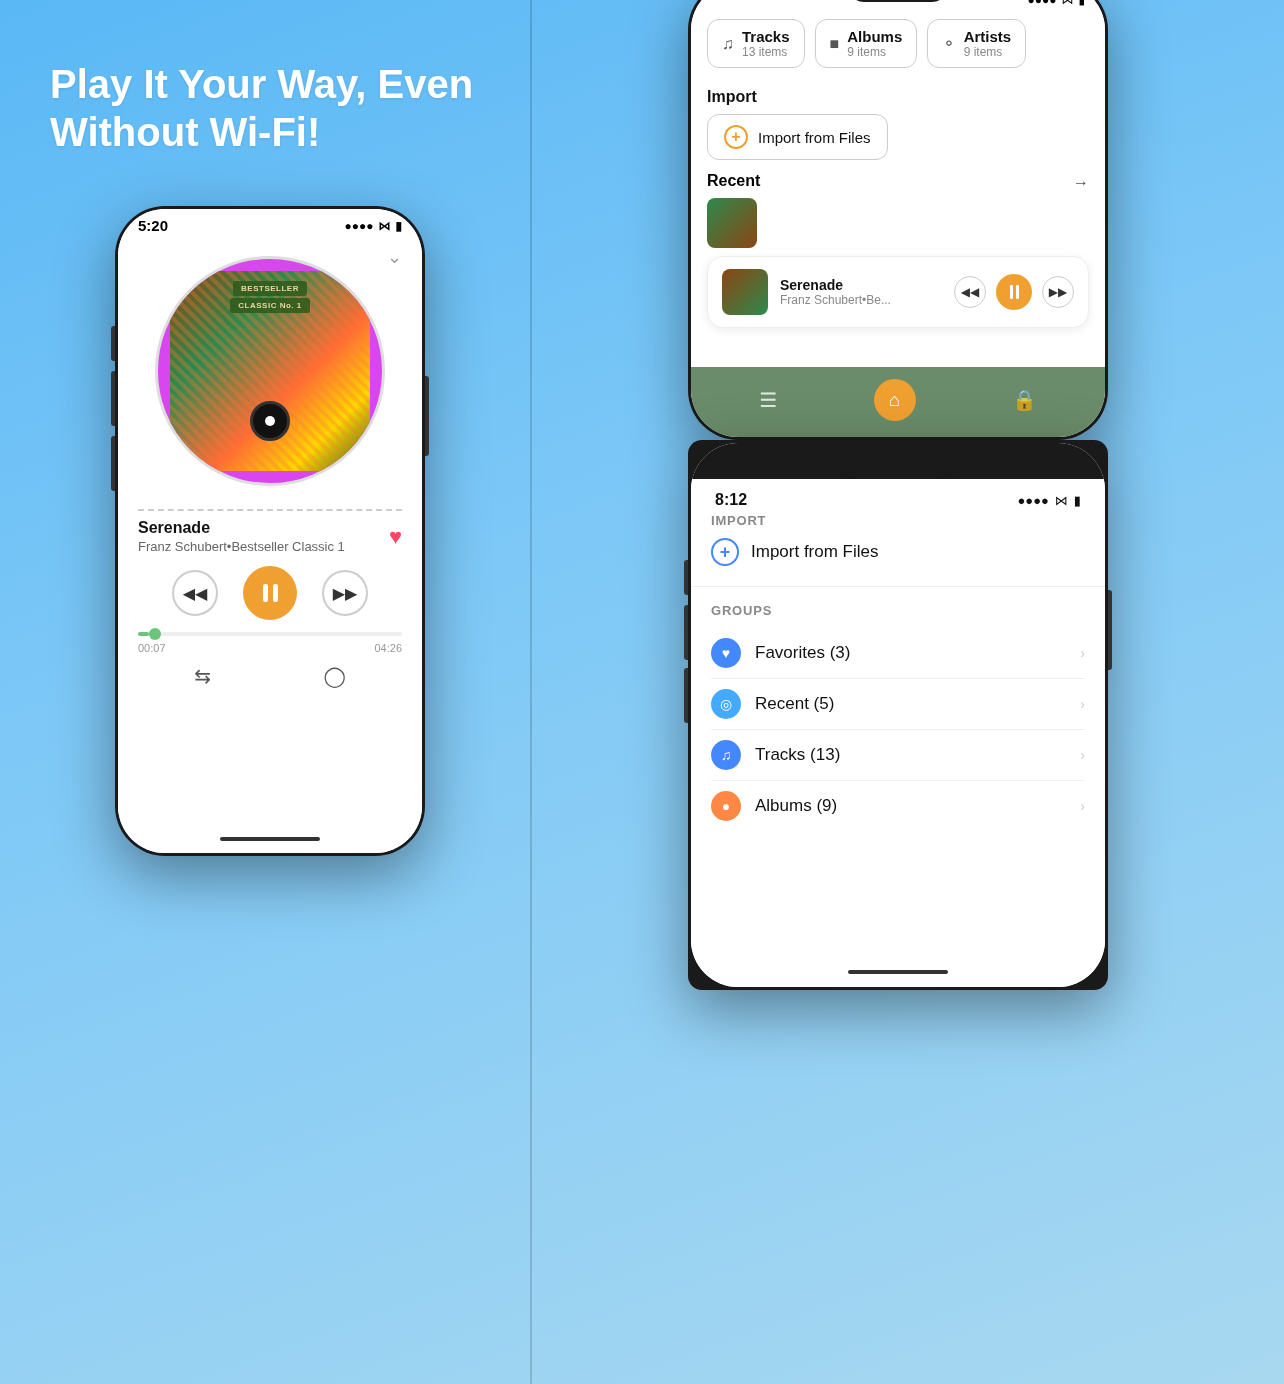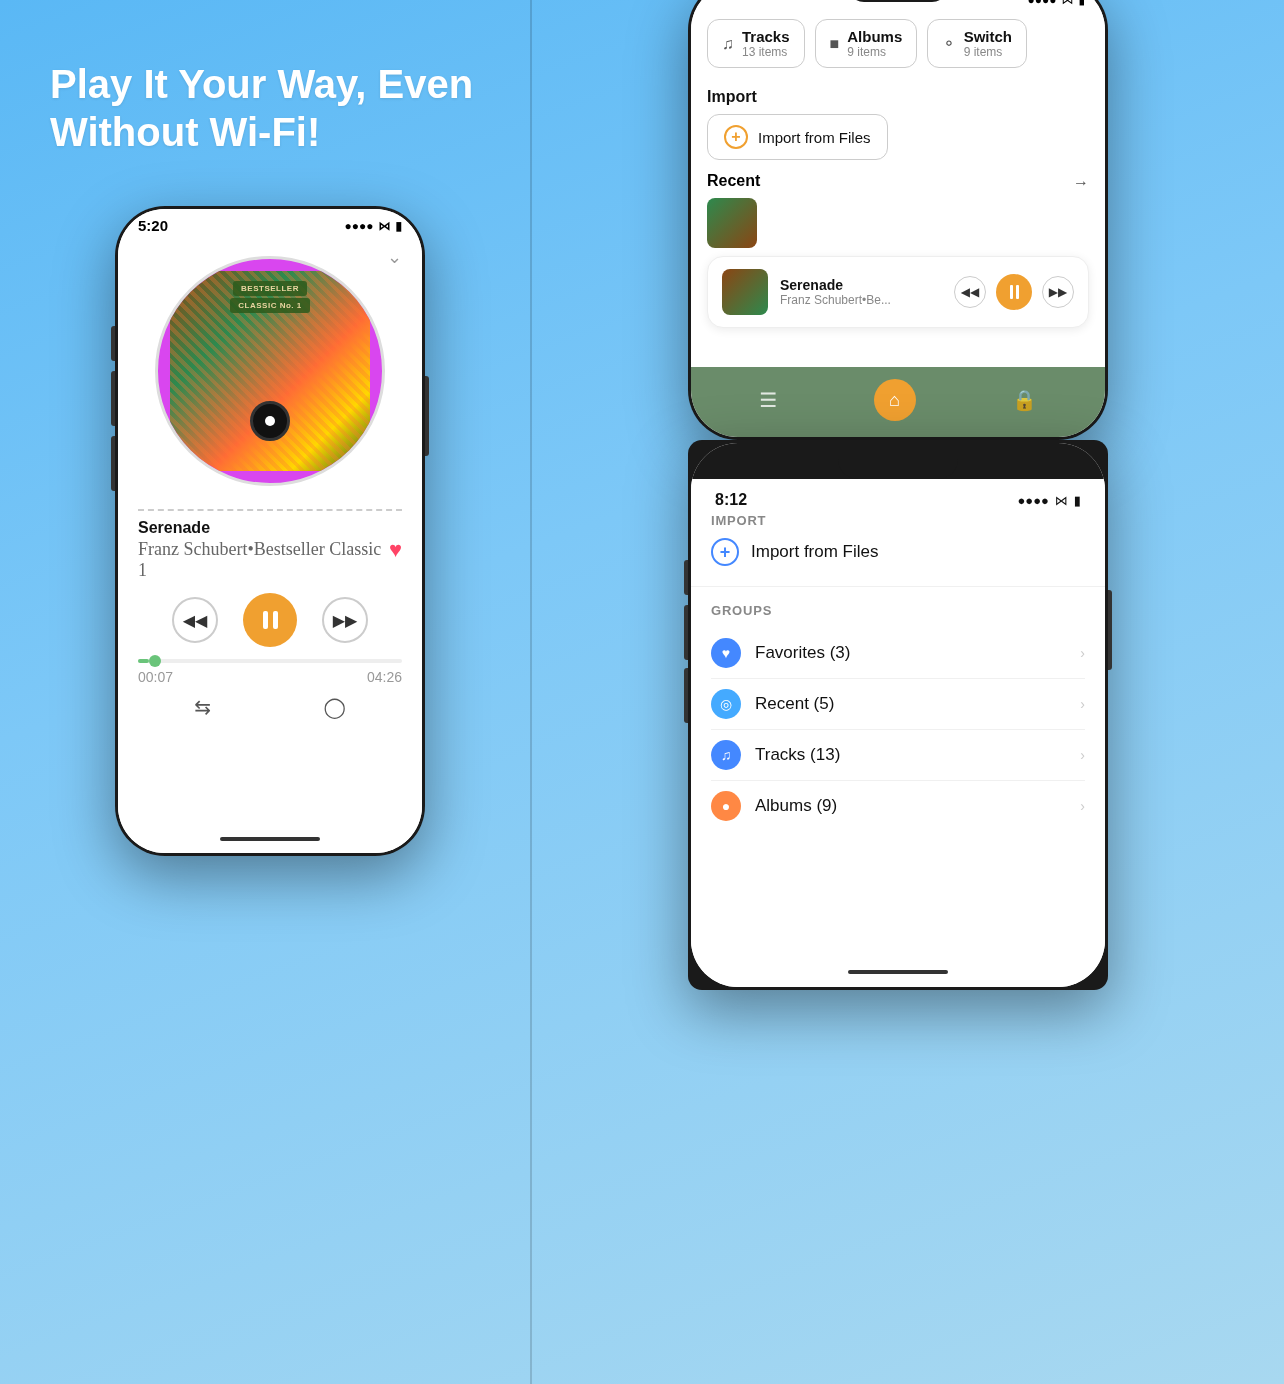--- a/index.html
+++ b/index.html
@@ -155,21 +155,21 @@
       margin: 8px 0;
     }
     .track-info {
       width: 100%;
       display: flex;
       justify-content: space-between;
       align-items: center;
       margin-bottom: 12px;
     }
     .track-title { font-size: 16px; font-weight: 700; color: #111; }
-    .track-artist { font-size: 18px; color: #666; margin-top: 2px; font-family: Liberation Serif, serif; }
+    .track-artist { font-size: 13px; color: #666; margin-top: 2px; }
     .heart-icon { color: #ff4466; font-size: 22px; }
     .controls {
       display: flex;
       align-items: center;
       gap: 25px;
       margin-bottom: 12px;
     }
     .ctrl-btn {
       width: 46px;
       height: 46px;
@@ -227,21 +227,21 @@
       background: #6ac47a;
       border-radius: 50%;
       position: absolute;
       top: -4px;
       left: 4%;
     }
     .time-labels {
       width: 100%;
       display: flex;
       justify-content: space-between;
-      font-size: 14px;
+      font-size: 11px;
       color: #999;
       margin-bottom: 10px;
     }
     .extra-controls {
       display: flex;
       justify-content: space-around;
       width: 100%;
     }
     .extra-icon { font-size: 20px; color: #555; }
     .home-indicator-1 {
@@ -765,21 +765,21 @@
             <div class="p2-tab">
               <span class="p2-tab-icon">■</span>
               <div>
                 <div class="p2-tab-name">Albums</div>
                 <div class="p2-tab-count">9 items</div>
               </div>
             </div>
             <div class="p2-tab">
               <span class="p2-tab-icon">⚬</span>
               <div>
-                <div class="p2-tab-name">Switch</div>
+                <div class="p2-tab-name">Artists</div>
                 <div class="p2-tab-count">9 items</div>
               </div>
             </div>
           </div>
 
           <div class="p2-section-label">Import</div>
           <button class="p2-import-btn">
             <div class="p2-import-icon">+</div>
             <span>Import from Files</span>
           </button>

